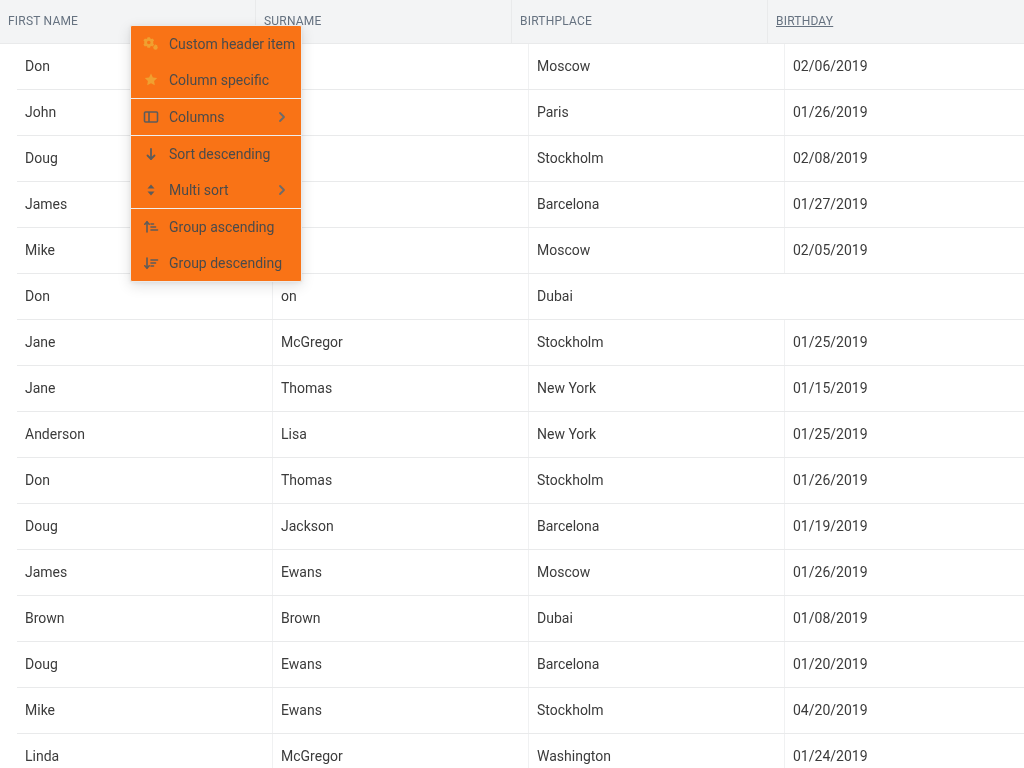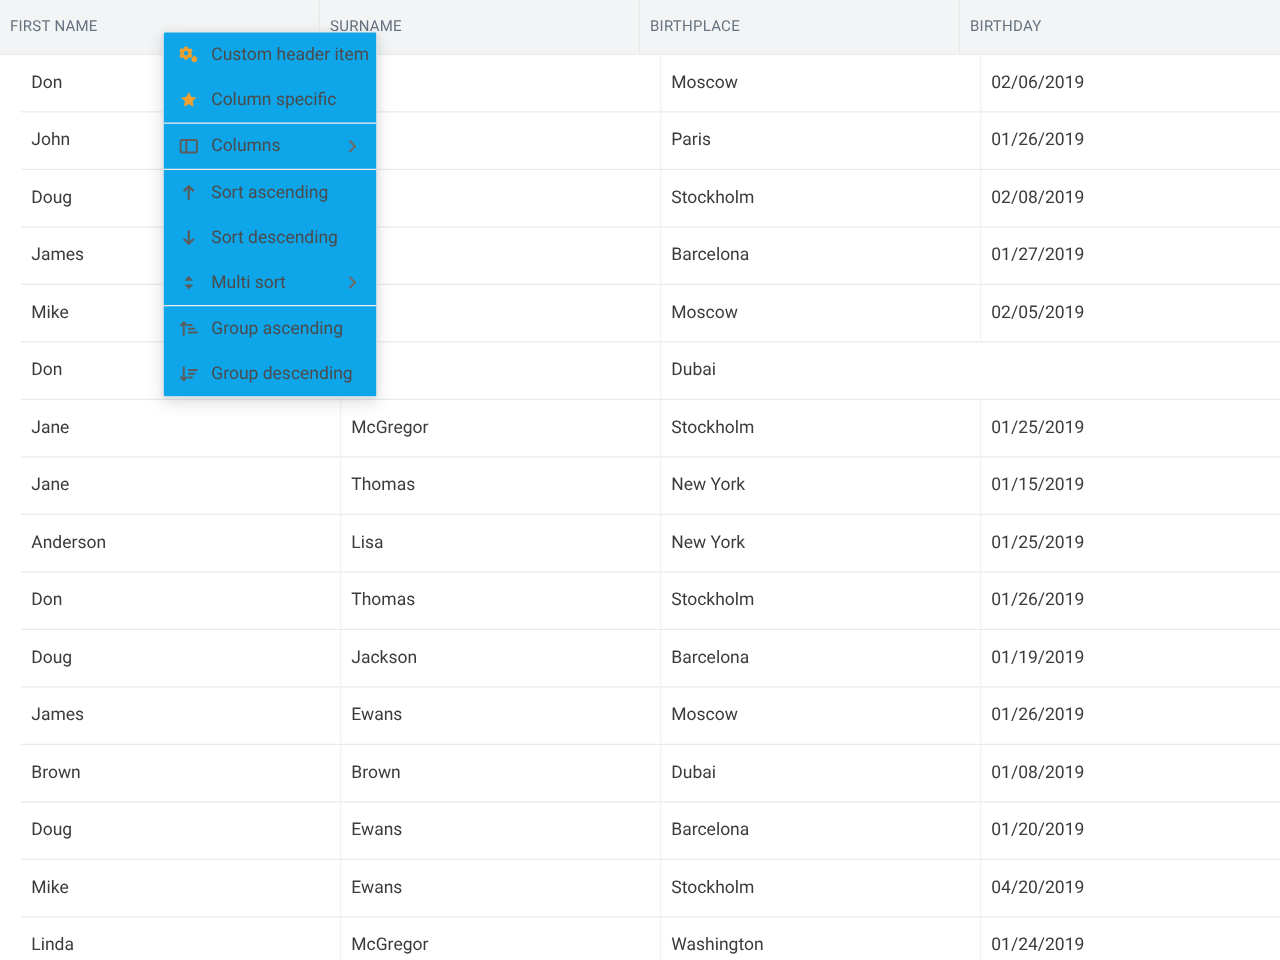--- a/index.html
+++ b/index.html
@@ -31,21 +31,21 @@
     padding: 14px 8px 12px 8px;
     font-size: 12px;
     font-weight: 400;
     color: #667280;
     letter-spacing: 0.2px;
     border-right: 1px solid #e9eaeb;
     text-transform: uppercase;
     white-space: nowrap;
     overflow: hidden;
   }
-  .header-cell:last-child { border-right: none; }
+  .header-cell:last-child { border-right: none; text-decoration: underline; }
 
   .body {
     flex: 1;
     overflow: hidden;
     padding-left: 17px;
   }
   .row {
     display: flex;
     height: 46px;
     border-bottom: 1px solid #e9eaeb;
@@ -60,21 +60,21 @@
     overflow: hidden;
   }
   .cell:last-child { border-right: none; }
 
   
   .menu {
     position: absolute;
     top: 25px;
     left: 130px;
     width: 172px;
-    background: #0ea5e9;
+    background: #f97316;
     border: 1px solid #eaeaea;
     border-radius: 2px;
     box-shadow: 0 4px 14px rgba(0,0,0,0.12), 0 1px 4px rgba(0,0,0,0.06);
     display: flex;
     flex-direction: column;
     padding: 0;
     z-index: 10;
   }
   .menu-divider {
     height: 1px;
@@ -260,29 +260,20 @@
     <span class="menu-label">Columns</span>
     <span class="menu-chevron">
       <svg viewBox="0 0 14 14" width="14" height="14" fill="none" stroke="currentColor" stroke-width="1.8" stroke-linecap="round" stroke-linejoin="round">
         <polyline points="5 3 9 7 5 11"></polyline>
       </svg>
     </span>
   </div>
 
   <div class="menu-divider"></div>
 
-  <div class="menu-item">
-    <span class="menu-icon">
-      <svg viewBox="0 0 16 16" width="16" height="16" fill="none" stroke="currentColor" stroke-width="1.8" stroke-linecap="round" stroke-linejoin="round">
-        <line x1="8" y1="13" x2="8" y2="3"></line>
-        <polyline points="4.5 6.5 8 3 11.5 6.5"></polyline>
-      </svg>
-    </span>
-    <span class="menu-label">Sort ascending</span>
-  </div>
 
   <div class="menu-item">
     <span class="menu-icon">
       <svg viewBox="0 0 16 16" width="16" height="16" fill="none" stroke="currentColor" stroke-width="1.8" stroke-linecap="round" stroke-linejoin="round">
         <line x1="8" y1="3" x2="8" y2="13"></line>
         <polyline points="4.5 9.5 8 13 11.5 9.5"></polyline>
       </svg>
     </span>
     <span class="menu-label">Sort descending</span>
   </div>

